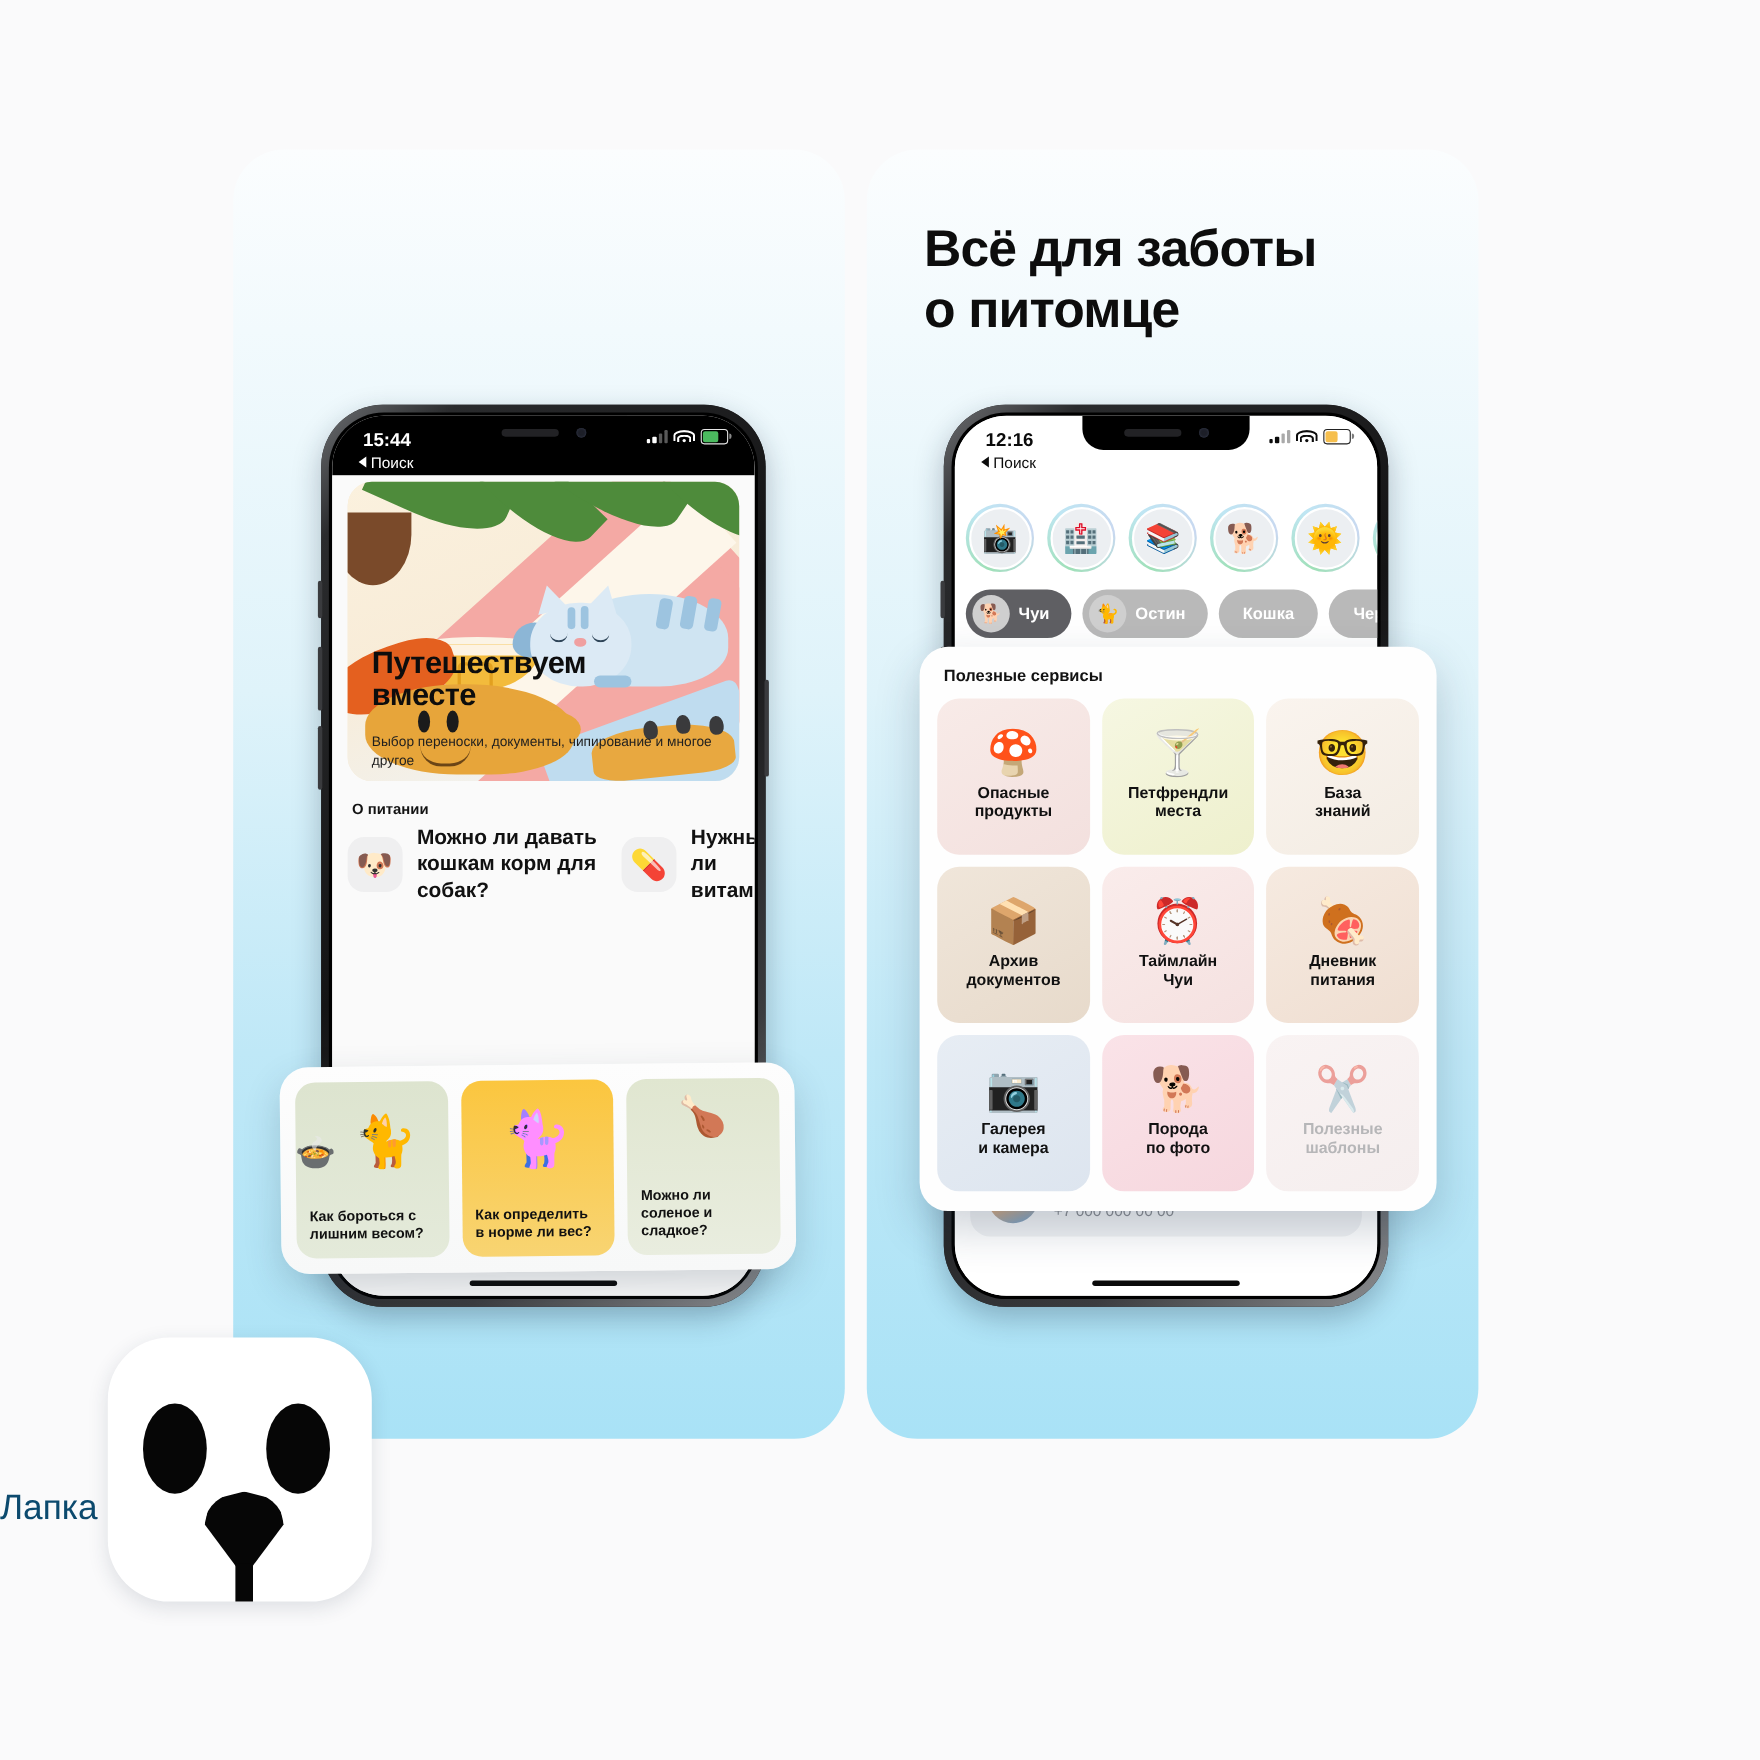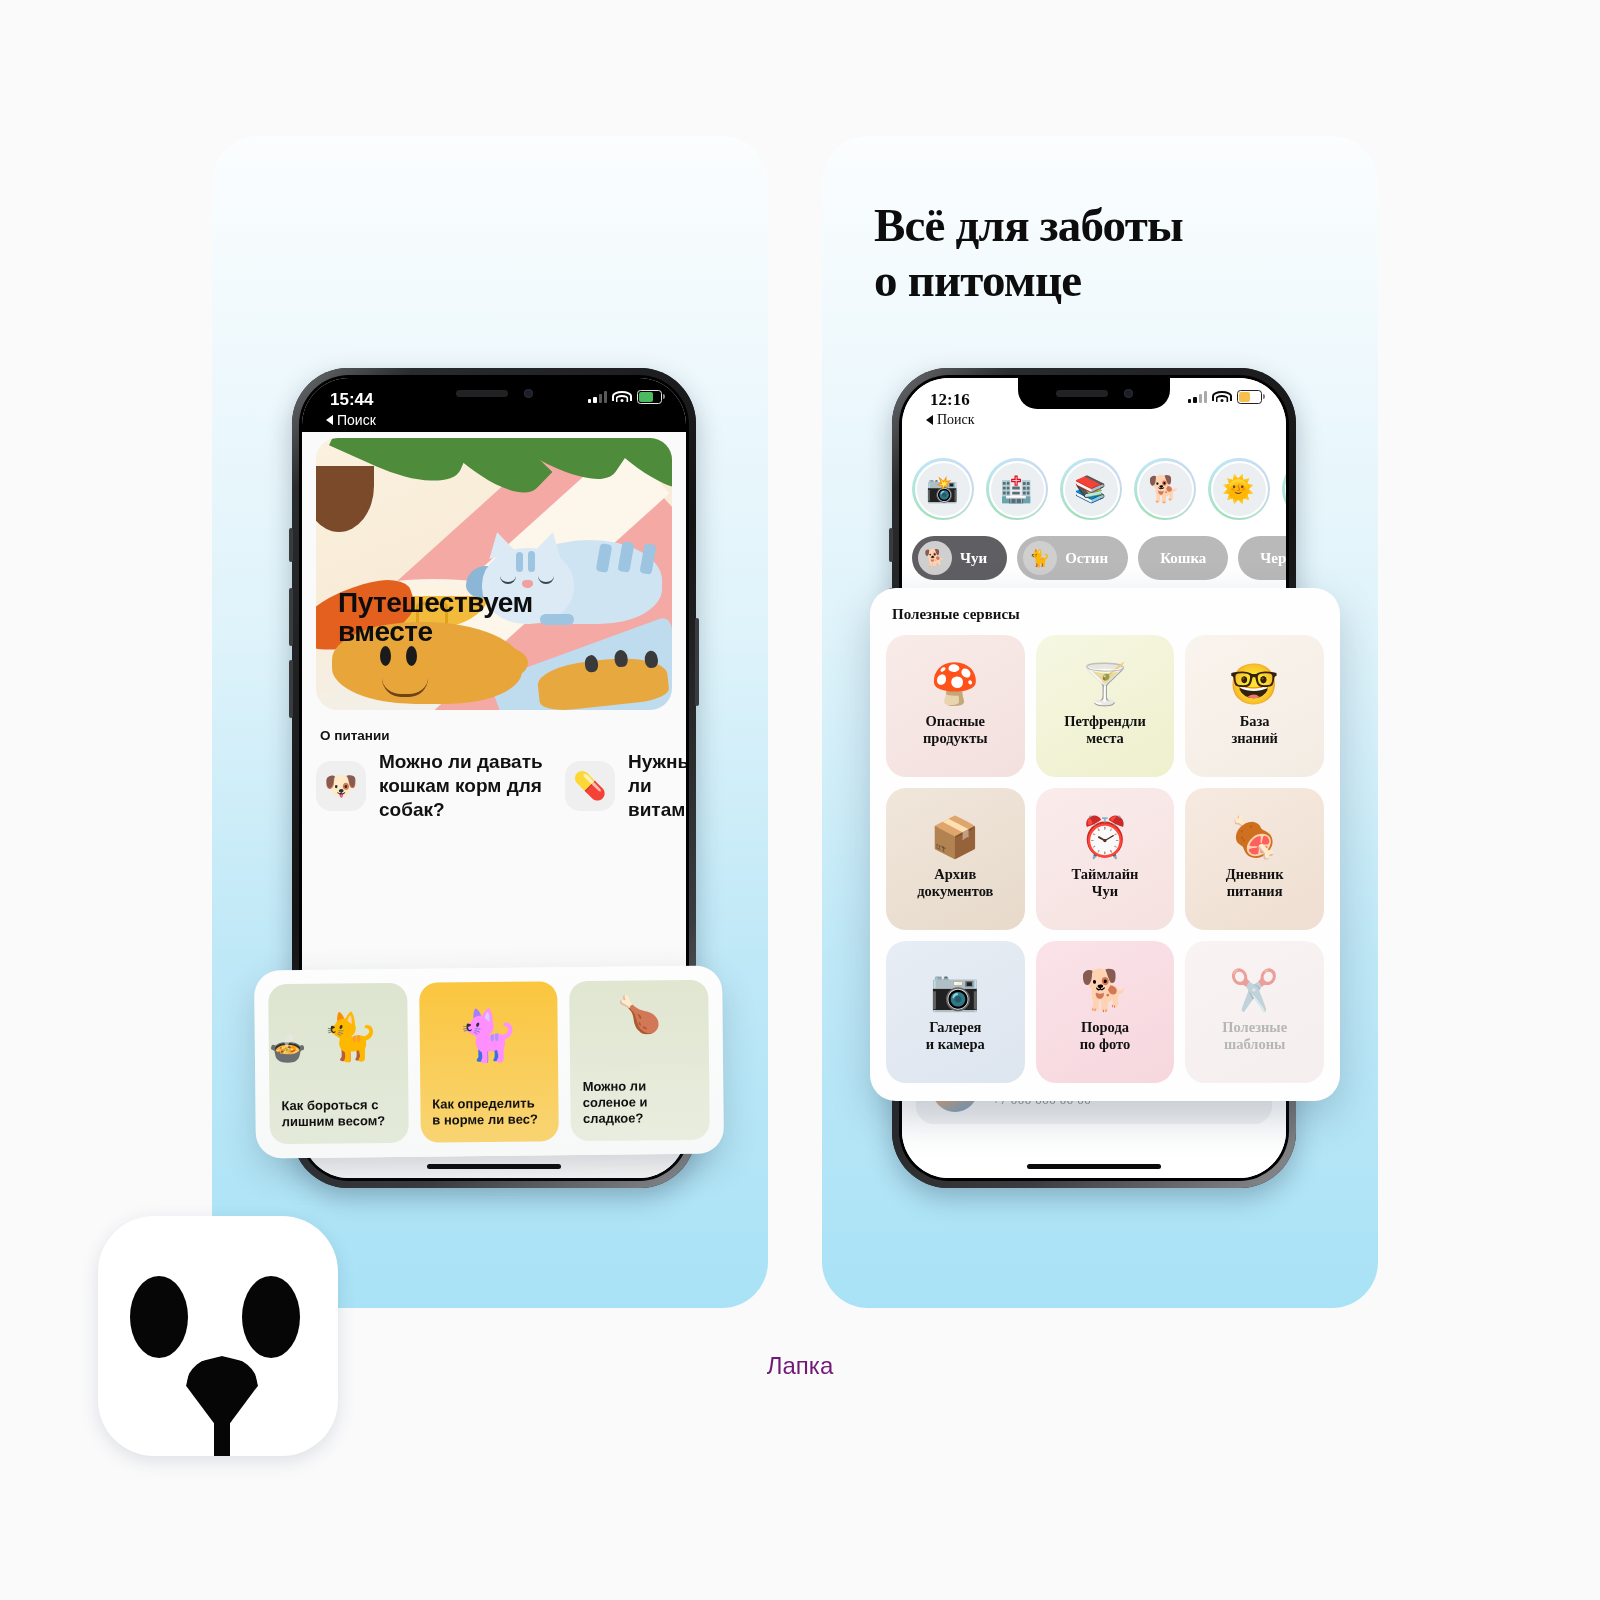--- a/index.html
+++ b/index.html
@@ -15,21 +15,21 @@
   
   .panel{
     position:absolute;
     top:136px;
     width:556px;height:1172px;
     border-radius:46px;
     background:linear-gradient(180deg,#fbfdfe 0%, #f2fafd 14%, #dff3fa 42%, #bfe8f7 70%, #a9e2f6 100%);
     overflow:hidden;
   }
   .panel.left{left:212px;}
-  .panel.right{left:822px;font-family:Liberation Serif, serif;}
+  .panel.right{left:788px;}
 
   .panel-title{
     position:absolute;
     left:52px;top:62px;right:30px;
     font-size:47px;
     line-height:1.18;
     font-weight:bold;
     letter-spacing:-0.8px;
     color:#0d0d0d;
     white-space:pre-line;
@@ -245,22 +245,22 @@
     border-radius:56px;background:#fff;
     box-shadow:0 5px 18px rgba(30,50,70,.13);
     overflow:hidden;z-index:40;
   }
   .eye{position:absolute;width:58px;height:82px;border-radius:50%;background:#060606;}
   .eye.l{left:32px;top:60px;}
   .eye.r{left:144px;top:60px;}
   .nose{position:absolute;left:88px;top:140px;width:72px;height:78px;background:#060606;border-radius:50% 50% 48% 48%/38% 38% 62% 62%;clip-path:polygon(50% 100%,100% 38%,93% 10%,50% 0%,7% 10%,0% 38%);}
   .muzzle{position:absolute;left:116px;top:205px;width:16px;height:52px;background:#060606;}
   .caption{
-    position:absolute;left:0;right:0;top:1352px;text-align:center;
-    font-size:24px;color:#701a75;
+    position:absolute;left:0;right:0;top:1352px;
+    font-size:32px;color:#0c4a6e;
   }
 </style>
 </head>
 <body>
 
 <div class="panel left">
 
   <div class="phone" style="left:80px;top:232px;width:404px;height:820px;">
     <div class="btn-side" style="left:-3px;top:160px;width:4px;height:34px;"></div>
     <div class="btn-side" style="left:-3px;top:220px;width:4px;height:58px;"></div>
@@ -341,20 +341,21 @@
               <div class="dog-smile"></div>
             </div>
             <div class="paws">
               <div class="paw-nail" style="right:8px;top:-4px;"></div>
               <div class="paw-nail" style="right:38px;top:-8px;"></div>
               <div class="paw-nail" style="right:68px;top:-6px;"></div>
             </div>
 
             <div class="hero-title">Путешествуем
 вместе</div>
+            <div class="hero-sub">Выбор переноски, документы, чипирование и многое другое</div>
           </div>
 
           <div class="sec-title">О питании</div>
 
           <div class="qrow">
             <div class="qcard">
               <div class="qicon">🐶</div>
               <div class="qtext">Можно ли давать кошкам корм для собак?</div>
             </div>
             <div class="qcard">

